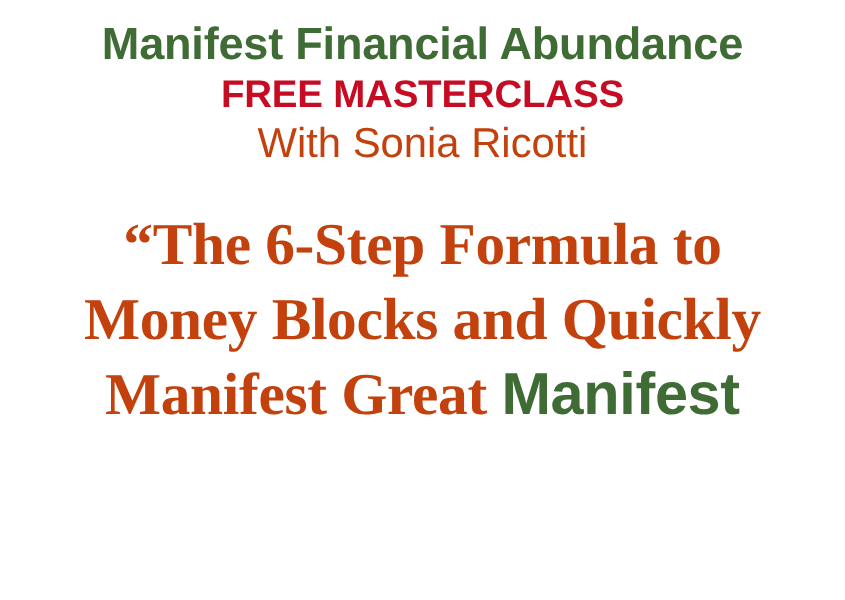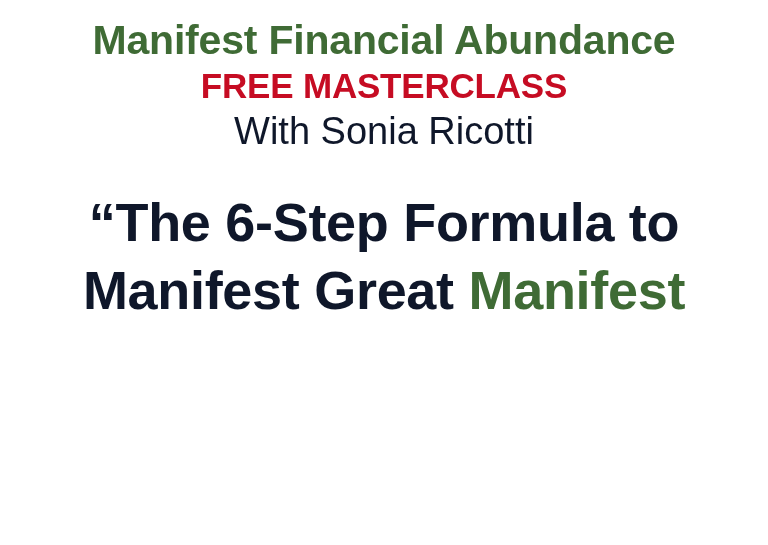--- a/index.html
+++ b/index.html
@@ -49,42 +49,42 @@
     color: #c60c23;
     margin-top: 2px;
     white-space: nowrap;
   }
 
   .title-presenter {
     display: block;
     font-size: 38px;
     font-weight: normal;
     line-height: 1.18;
-    color: #0f172a;
+    color: #c2410c;
     margin-top: 3px;
     white-space: nowrap;
   }
 
   
   .headline {
     margin: 0;
     padding: 0 28px;
     text-align: center;
     font-size: 54px;
     font-weight: bold;
     line-height: 68px;
     letter-spacing: -0.3px;
     color: #1e2a5c;
   }
 
   .headline-top-gap {
     height: 34px;
   }
 
-  .hl-navy { color: #0f172a; }
+  .hl-navy { color: #c2410c; font-family: Liberation Serif, serif; }
   .hl-green { color: #3f6b35; }
 
   .headline .line {
     display: block;
     white-space: nowrap;
   }
 </style>
 </head>
 <body>
 
@@ -93,16 +93,17 @@
   <div class="header-block">
     <span class="title-main">Manifest Financial Abundance</span>
     <span class="title-sub">FREE MASTERCLASS</span>
     <span class="title-presenter">With Sonia Ricotti</span>
   </div>
 
   <div class="headline-top-gap"></div>
 
   <div class="headline">
     <span class="line hl-navy">“The 6-Step Formula to</span>
+    <span class="line hl-navy">Money Blocks and Quickly</span>
     <span class="line"><span class="hl-navy">Manifest Great </span><span class="hl-green">Manifest</span></span>
   </div>
 
 </div>
 
 </body></html>

